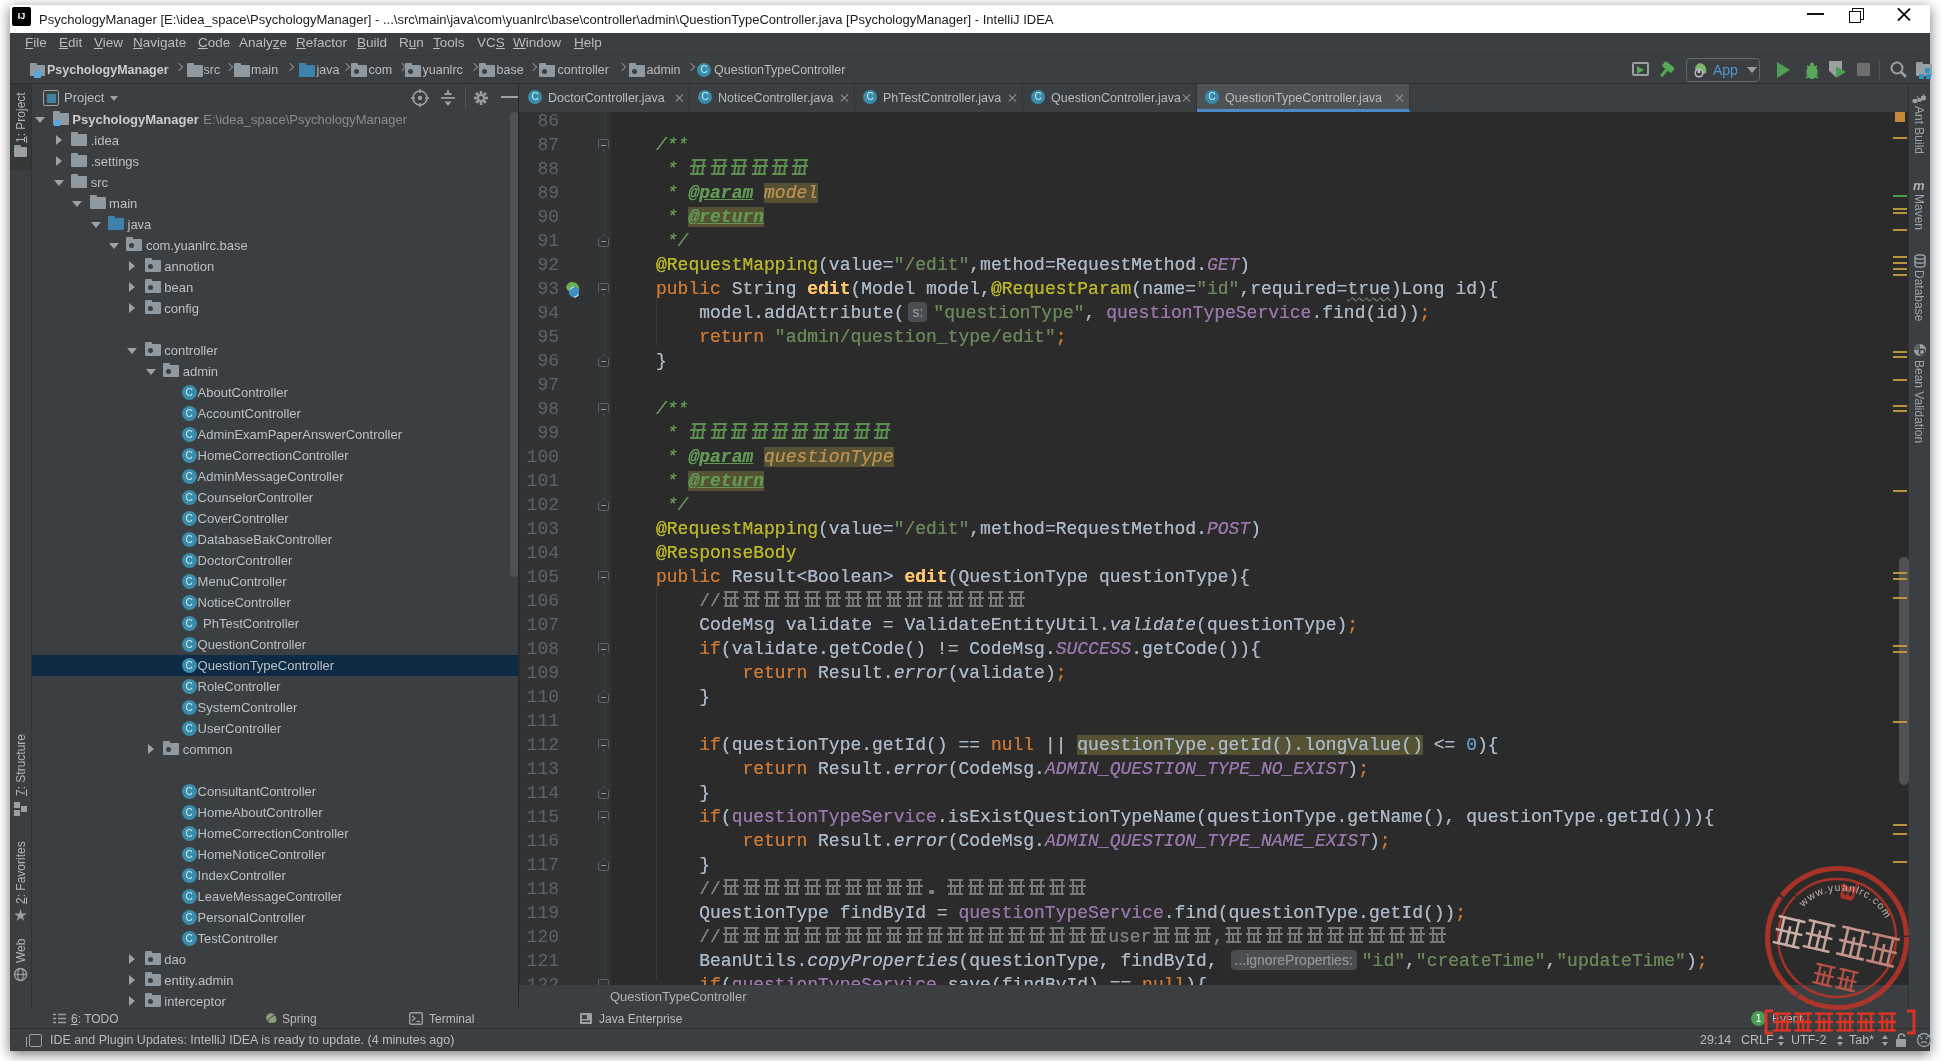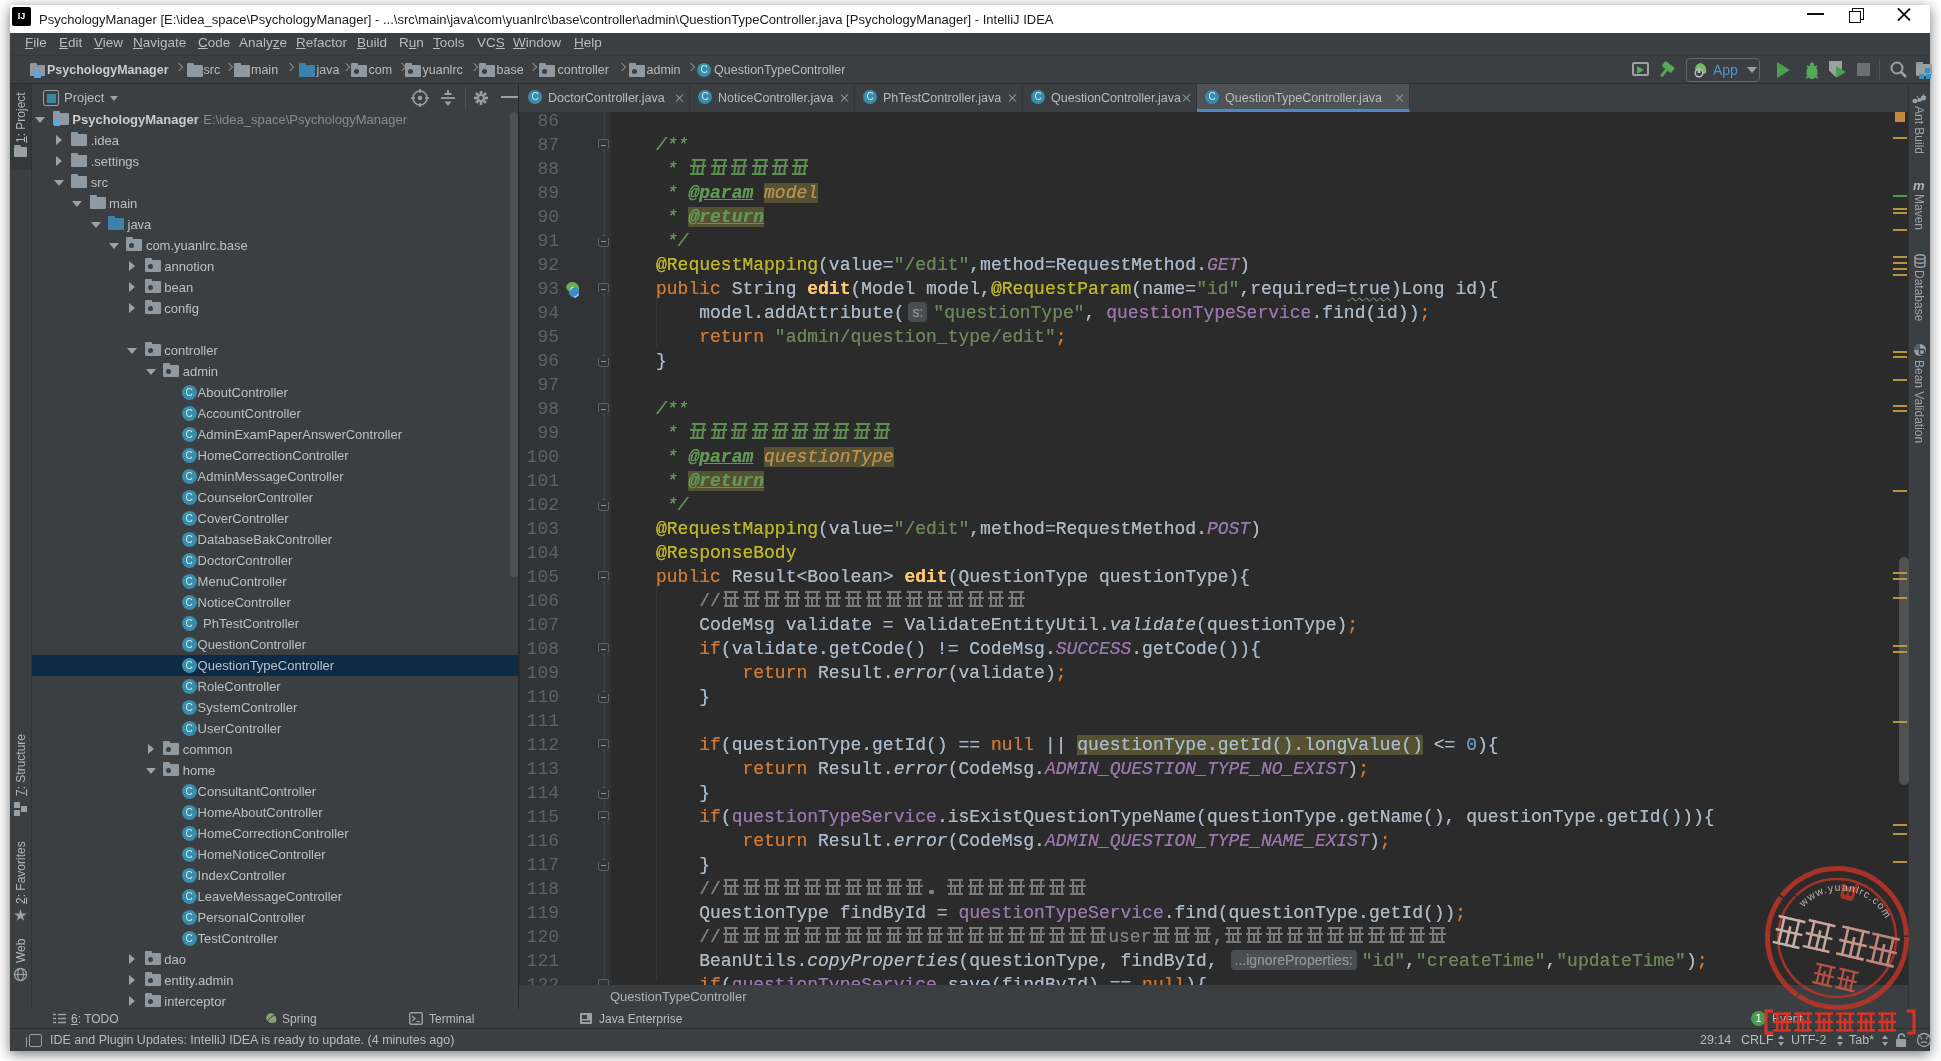--- a/index.html
+++ b/index.html
@@ -371,25 +371,20 @@
       <span class="lbl" style="left:165.6px">SystemController</span>
     </div>
 <div class="trow" style="top:634px">
       <div class="cicon" style="left:149.6px">C</div>
       <span class="lbl" style="left:165.6px">UserController</span>
     </div>
 <div class="trow" style="top:655px">
       <div class="arr-r" style="left:115.8px"></div>
       <div class="fold pkg" style="left:131.2px"></div>
       <span class="lbl" style="left:150.7px">common</span>
-    </div>
-<div class="trow" style="top:676px">
-      <div class="arr-d" style="left:113.8px"></div>
-      <div class="fold pkg" style="left:131.2px"></div>
-      <span class="lbl" style="left:150.7px">home</span>
     </div>
 <div class="trow" style="top:697px">
       <div class="cicon" style="left:149.6px">C</div>
       <span class="lbl" style="left:165.6px">ConsultantController</span>
     </div>
 <div class="trow" style="top:718px">
       <div class="cicon" style="left:149.6px">C</div>
       <span class="lbl" style="left:165.6px">HomeAboutController</span>
     </div>
 <div class="trow" style="top:739px">

